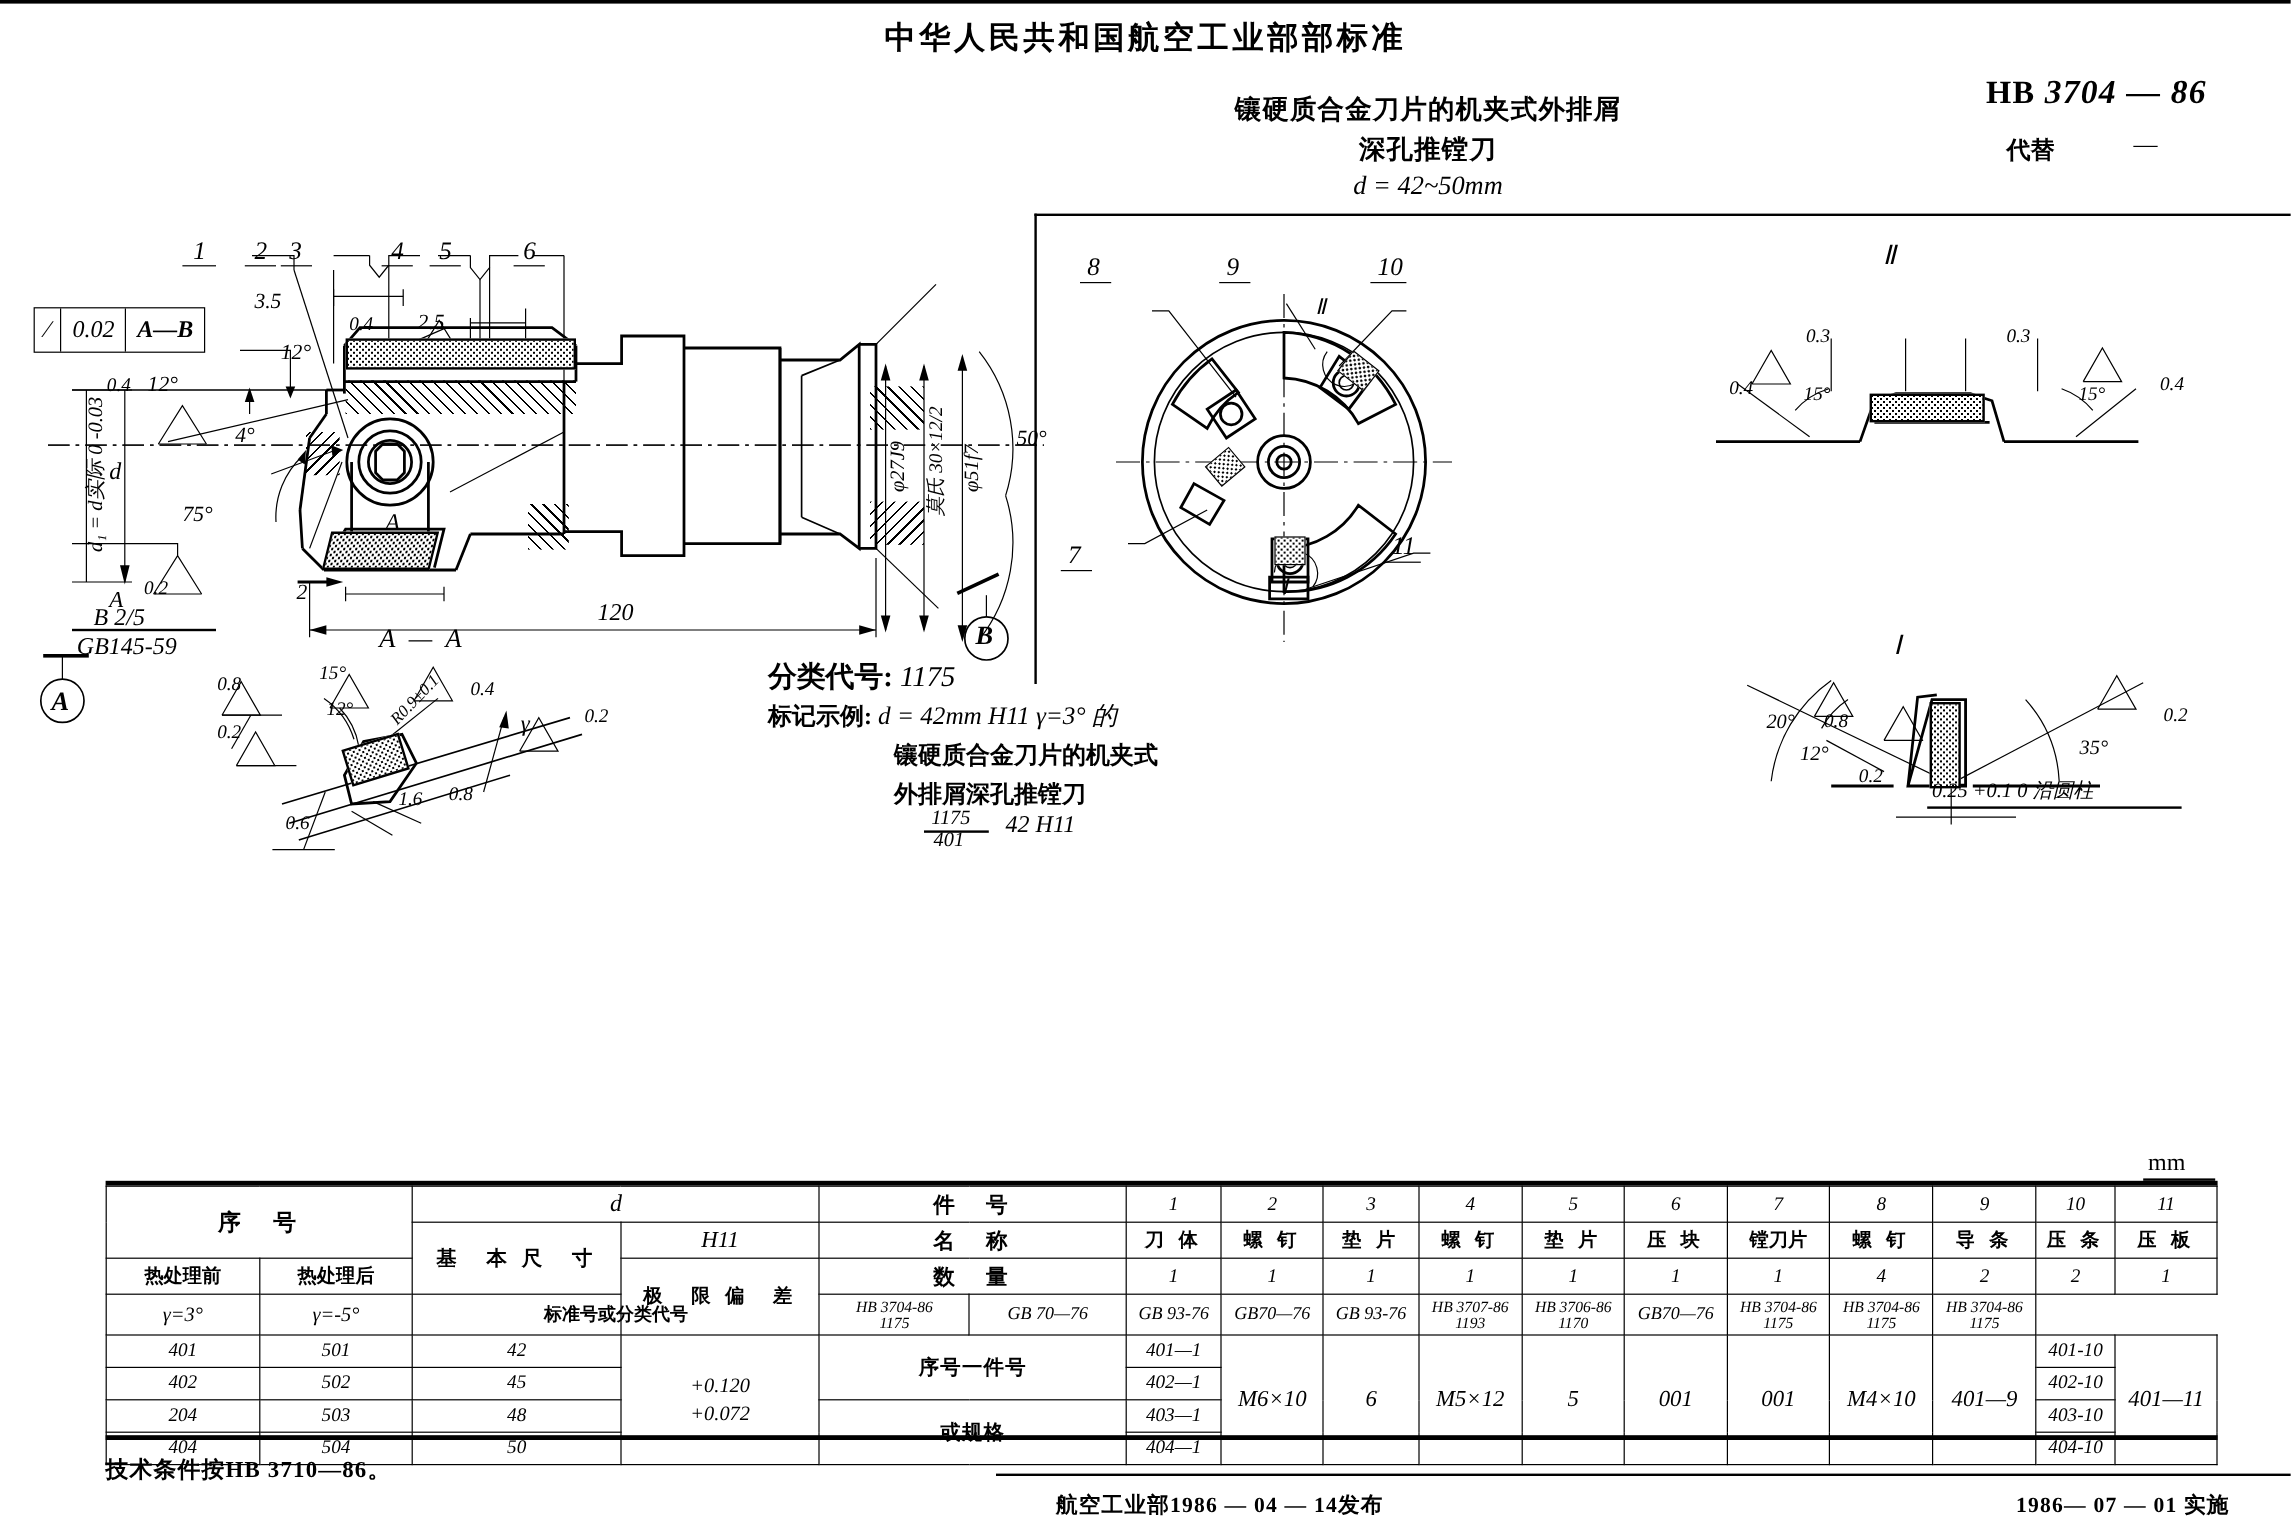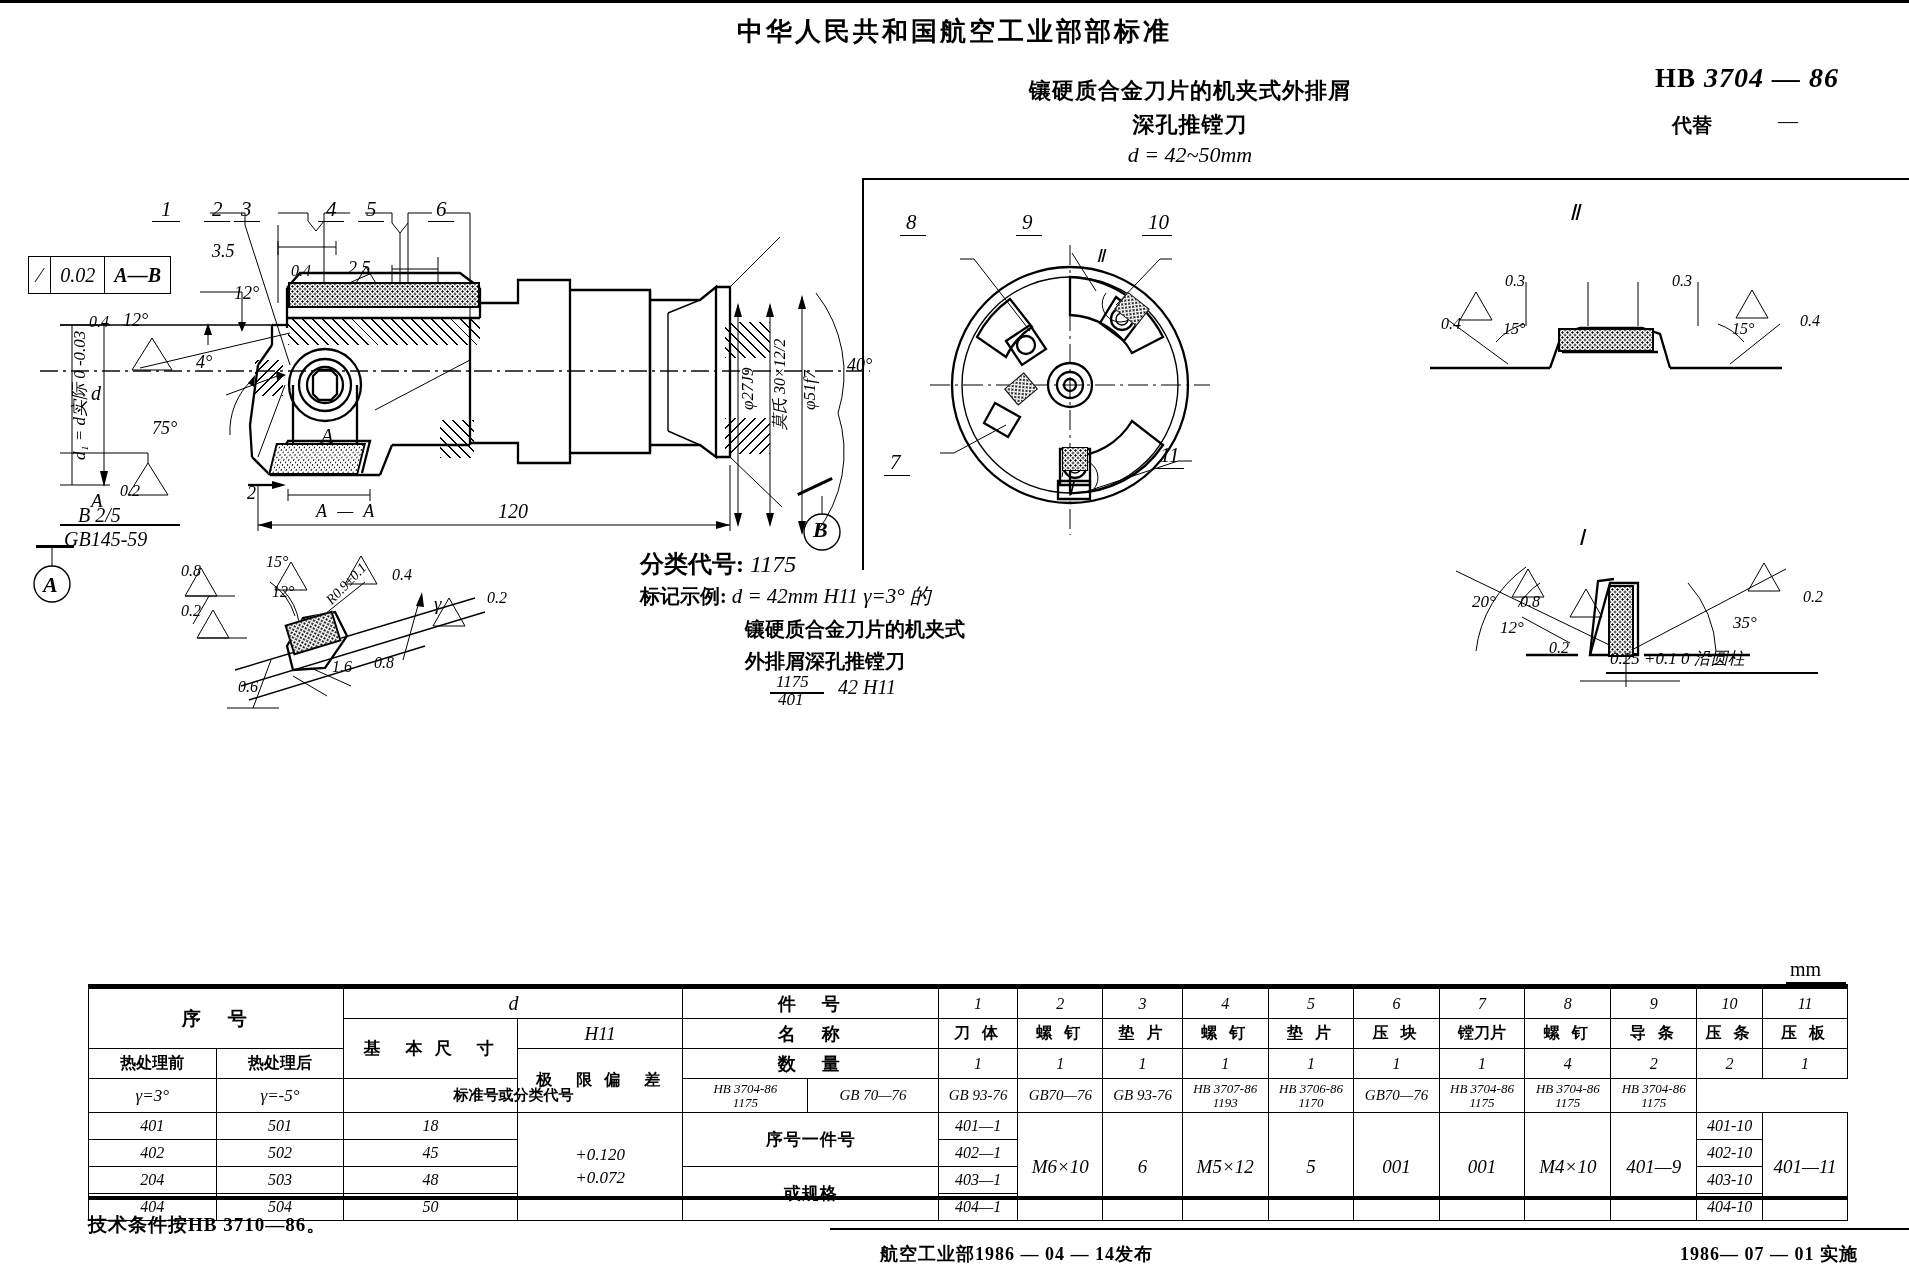--- a/index.html
+++ b/index.html
@@ -221,21 +221,21 @@
 <div class="num abs" style="left:123px;top:310px">12°</div>
 <div class="num abs" style="left:196px;top:352px">4°</div>
 <div class="num abs" style="left:152px;top:418px">75°</div>
 <div class="num abs" style="left:120px;top:482px;font-size:16px">0.2</div>
 <div class="txti abs" style="left:91px;top:490px;font-size:19px">A</div>
 <div class="txti abs" style="left:321px;top:425px;font-size:20px">A</div>
 <div class="num abs" style="left:247px;top:483px">2</div>
 <div class="num abs" style="left:498px;top:500px;font-size:20px">120</div>
 <div class="num abs" style="left:91px;top:382px;font-size:20px">d</div>
 <div class="rot90 abs" style="left:68px;top:460px;font-size:17px">d₁ = d实际 0 -0.03</div>
-<div class="num abs" style="left:847px;top:355px">40°</div>
+<div class="num abs" style="left:847px;top:355px">50°</div>
 
 <div class="rot90 abs" style="left:738px;top:410px;font-size:17px">φ27J9</div>
 <div class="rot90 abs" style="left:770px;top:430px;font-size:16px">莫氏 30×12/2</div>
 <div class="rot90 abs" style="left:800px;top:410px;font-size:17px">φ51f7</div>
 
 <svg width="140" height="260" style="left:720px;top:285px">
   <path class="stn" d="M18,20 L18,240"></path>
     <path d="M14,32 L18,18 L22,32 Z" fill="#000"></path>
     <path d="M14,228 L18,242 L22,228 Z" fill="#000"></path>
   <path class="stn" d="M50,20 L50,240"></path>
@@ -258,21 +258,21 @@
 <div class="abs" style="left:36px;top:545px;width:38px;height:3.2px;background:#000"></div>
 <svg width="48" height="54" style="left:30px;top:552px">
   <circle cx="22" cy="32" r="18" class="st"></circle>
   <path class="stn" d="M22,14 L22,-6"></path>
 </svg>
 <div class="txti abs" style="left:43px;top:572px;font-size:22px;font-weight:bold">A</div>
 <div class="txti abs" style="left:78px;top:504px;font-size:20px">B 2/5</div>
 <div class="txti abs" style="left:64px;top:528px;font-size:20px">GB145-59</div>
 <div class="abs" style="left:60px;top:524px;width:120px;height:1.6px;background:#000"></div>
 
-<div class="txti abs" style="left:316px;top:501px;font-size:18px;letter-spacing:3px">A — A</div>
+<div class="txti abs" style="left:316px;top:519px;font-size:22px;letter-spacing:3px">A — A</div>
 
 <svg width="400" height="170" style="left:175px;top:560px">
 
   <path class="st" d="M60,110 L300,38"></path>
   <path class="st" d="M66,126 L310,52"></path>
   <path class="st" d="M74,140 L250,86"></path>
 
   <path class="stn" d="M228,100 L245,38"></path>
   <path d="M241,46 L247,32 L249,47 Z" fill="#000"></path>
 
@@ -538,21 +538,21 @@
       </td>
       <td class="sm">
         <div>HB 3704-86</div>
           <div>1175</div>
       </td>
     </tr>
 
     <tr style="height:27px">
       <td class="it">401</td>
       <td class="it">501</td>
-      <td class="it">18</td>
+      <td class="it">42</td>
       <td rowspan="4" class="sm" style="font-size:17px;line-height:1.3">
         <div>+0.120</div>
           <div>+0.072</div>
       </td>
       <td colspan="2" rowspan="2" class="cn" style="font-size:17px;letter-spacing:1px">序号一件号</td>
       <td class="it">401—1</td>
       <td rowspan="4" class="it" style="font-size:19px">M6×10</td>
       <td rowspan="4" class="it" style="font-size:19px">6</td>
       <td rowspan="4" class="it" style="font-size:19px">M5×12</td>
       <td rowspan="4" class="it" style="font-size:19px">5</td>

